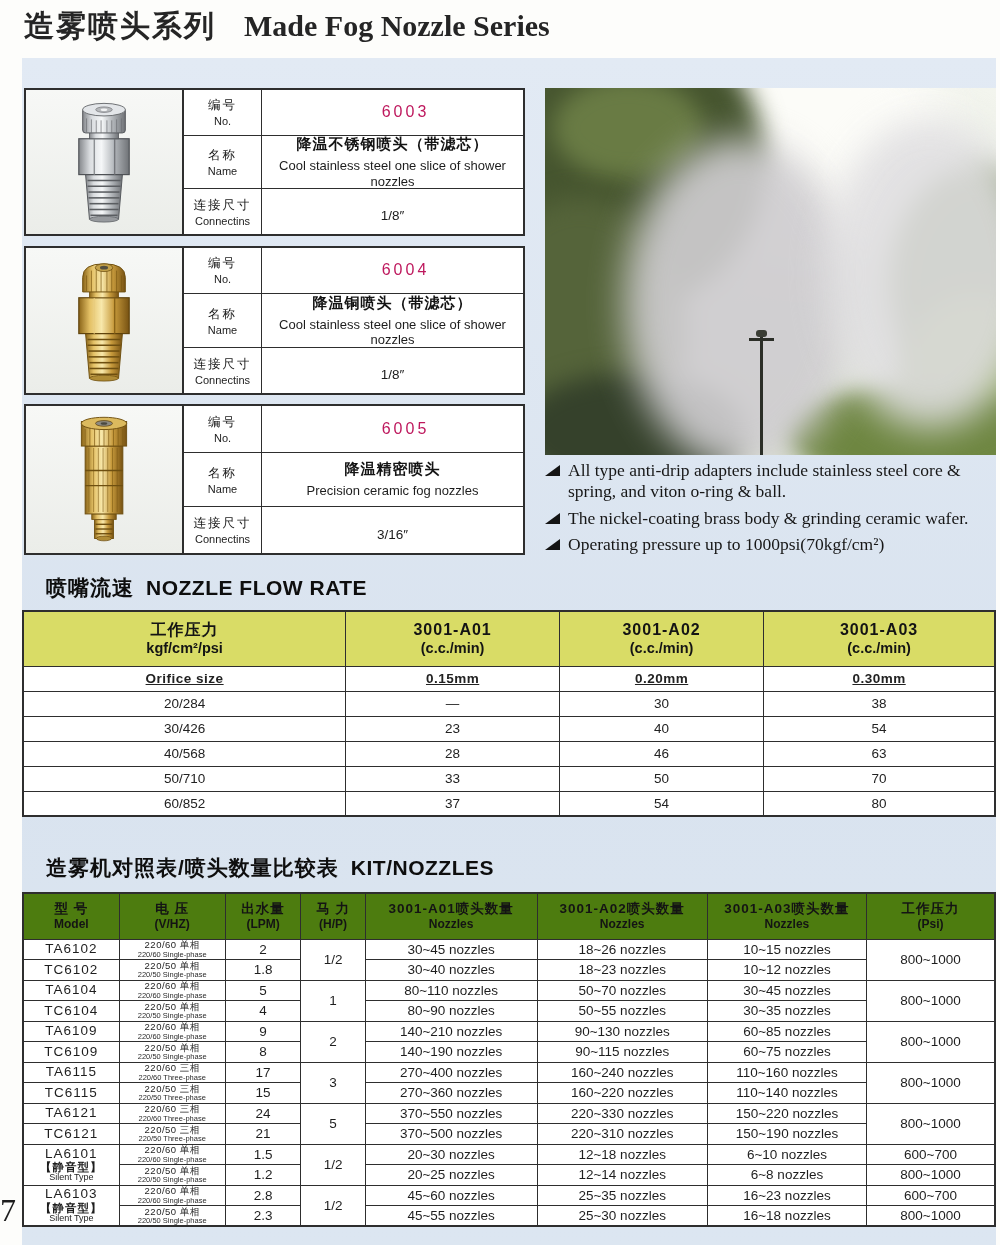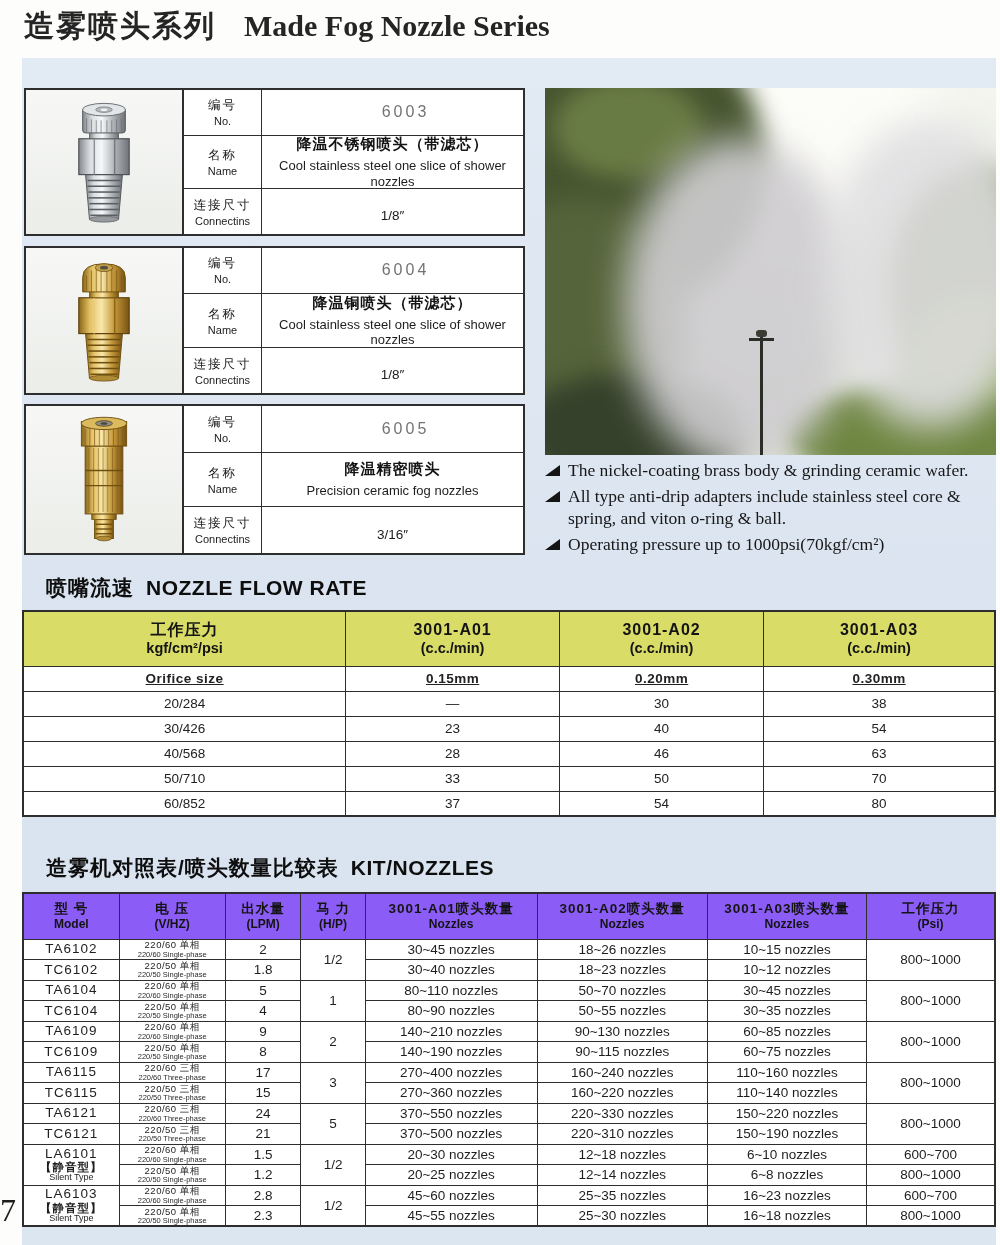--- a/index.html
+++ b/index.html
@@ -42,21 +42,21 @@
   .product-label {
     width:78px; flex:none; border-right:1.5px solid #2e2e2e;
     display:flex; flex-direction:column; align-items:center; justify-content:center;
   }
   .product-label .zh { font-size:12.5px; letter-spacing:2px; color:#191919; }
   .product-label .en { font-size:11px; color:#222; margin-top:1px; }
   .product-value {
     flex:1; display:flex; flex-direction:column; align-items:center;
     justify-content:center; text-align:center; padding:0 6px;
   }
-  .value-no { font-size:16px; letter-spacing:3px; color:#737373;margin-left:26px; }
+  .value-no { font-size:16px; letter-spacing:3px; color:#be185d;margin-left:26px; }
   .name-zh { font-size:15px; font-weight:bold; letter-spacing:1px; color:#141414; }
   .name-en { font-size:13px; line-height:1.18; max-width:250px; color:#1d1d1d; margin-top:4px; }
   .value-conn { font-size:13.5px; color:#1b1b1b;margin-top:8px; }
   
   .photo {
     position:absolute; left:545px; top:88px; width:451px; height:367px;
     background:linear-gradient(180deg,#f3f5ee 0%,#e6eadf 70%,#dfe5d6 100%);
     overflow:hidden;
   }
   .blob { position:absolute; border-radius:50%; }
@@ -101,21 +101,21 @@
   .flow-table thead th { background:#d9dc66; height:55px; color:#141414; }
   .flow-hdr-main { font-size:16px; font-weight:bold; line-height:1.3; letter-spacing:1px; }
   .flow-hdr-sub  { font-size:14.5px; font-weight:bold; line-height:1.2; }
   .orifice-row td { height:27px; font-weight:bold; font-size:15px; letter-spacing:0.5px;text-decoration:underline; }
   .flow-table tbody td { height:25px; font-size:13.5px; color:#222; }
   
   .kit-table { position:absolute; left:22px; top:892px; width:974px; border:2px solid #2e2e2e; }
   .kit-table th, .kit-table td {
     border:1px solid #2e2e2e; text-align:center; vertical-align:middle; padding:0;
   }
-  .kit-table thead th { background:#8b5cf6; height:46px; color:#141414; font-weight:bold; }
+  .kit-table thead th { background:#4d7c0f; height:46px; color:#141414; font-weight:bold; }
   .kit-hdr-zh { font-size:13.5px; line-height:1.25; letter-spacing:1px; }
   .kit-hdr-en { font-size:12px; line-height:1.1; }
   .kit-table tbody td { height:20.5px; font-size:13.5px; color:#1e1e1e; background:#fff; }
   .model-main { font-size:13.5px; line-height:1.05; letter-spacing:1px; }
   .model-sub-zh { font-size:11.5px; line-height:1.1; letter-spacing:1px;font-weight:bold; }
   .model-sub-en { font-size:9px; line-height:1; }
   .v-zh { font-size:9.5px; line-height:1.1; letter-spacing:0.5px; }
   .v-en { font-size:7.5px; line-height:1; color:#2a2a2a; }
 </style>
 </head>
@@ -370,25 +370,25 @@
     <div class="blob b-fog-1"></div>
     <div class="blob b-fog-2"></div>
     <div class="pole"></div>
     <div class="pole-cross"></div>
     <div class="pole-head"></div>
   </div>
 
   <div class="features">
     <div class="feature">
       <span class="tri"></span>
-      <span>The nickel-coating brass body &amp; grinding ceramic wafer.</span>
+      <span>All type anti-drip adapters include stainless steel core &amp; spring, and viton o-ring &amp; ball.</span>
     </div>
     <div class="feature">
       <span class="tri"></span>
-      <span>All type anti-drip adapters include stainless steel core &amp; spring, and viton o-ring &amp; ball.</span>
+      <span>The nickel-coating brass body &amp; grinding ceramic wafer.</span>
     </div>
     <div class="feature">
       <span class="tri"></span>
       <span>Operating pressure up to 1000psi(70kgf/cm²)</span>
     </div>
   </div>
 
   <h2 class="section-heading heading-flow">
     <span class="zh">喷嘴流速</span><span class="en">NOZZLE FLOW RATE</span>
   </h2>

